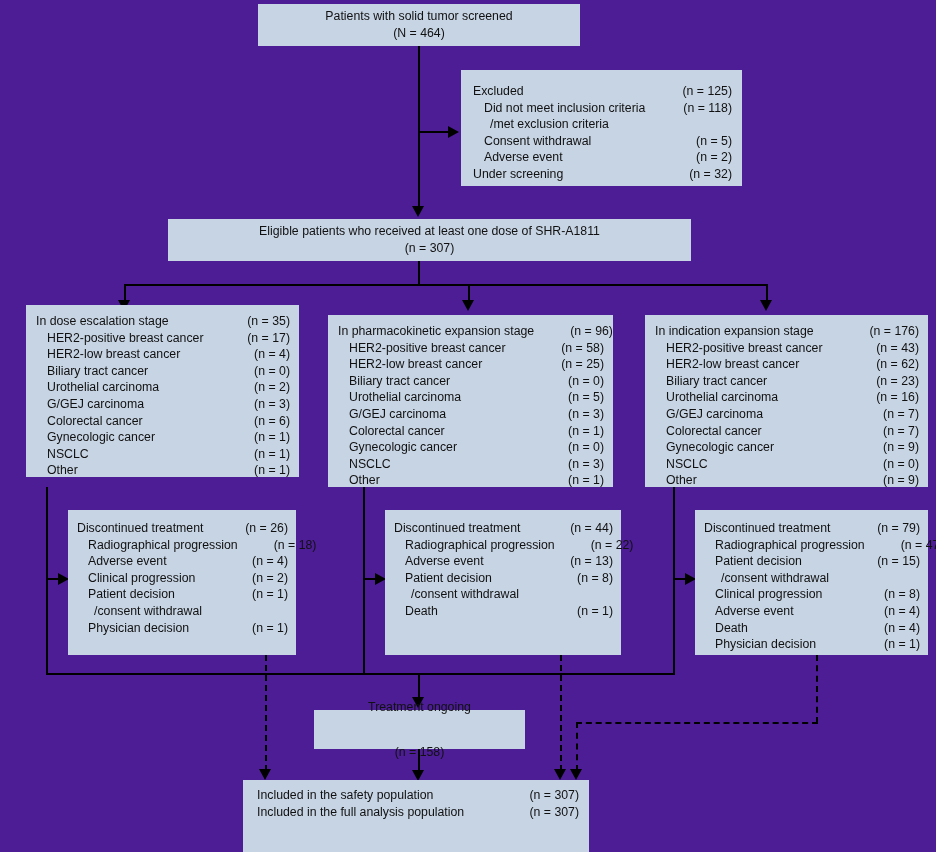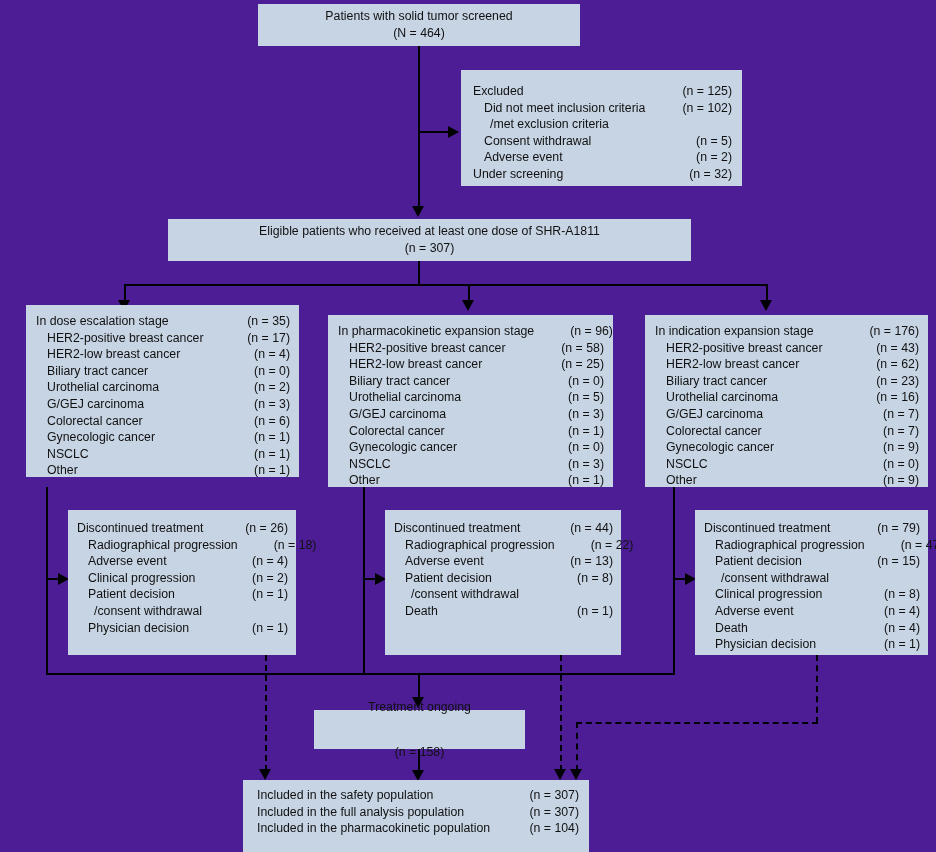--- a/index.html
+++ b/index.html
@@ -98,21 +98,21 @@
   <div class="box" style="left:461px;top:70px;width:281px;height:116px;">
     <div class="rows" style="left:12px;right:10px;top:13px;">
         <div class="row">
           <span class="lbl">Excluded</span>
           <span class="spacer"></span>
           <span class="num">(n = 125)</span>
         </div>
         <div class="row indent">
           <span class="lbl">Did not meet inclusion criteria</span>
           <span class="spacer"></span>
-          <span class="num">(n = 102)</span>
+          <span class="num">(n = 118)</span>
         </div>
         <div class="row indent2 full">
           <span class="lbl">/met exclusion criteria</span>
           <span class="spacer"></span>
         </div>
         <div class="row indent">
           <span class="lbl">Consent withdrawal</span>
           <span class="spacer"></span>
           <span class="num">(n = 5)</span>
         </div>
@@ -468,21 +468,16 @@
         <div class="row">
           <span class="lbl">Included in the safety population</span>
           <span class="spacer"></span>
           <span class="num">(n = 307)</span>
         </div>
         <div class="row">
           <span class="lbl">Included in the full analysis population</span>
           <span class="spacer"></span>
           <span class="num">(n = 307)</span>
         </div>
-        <div class="row">
-          <span class="lbl">Included in the pharmacokinetic population</span>
-          <span class="spacer"></span>
-          <span class="num">(n = 104)</span>
-        </div>
       </div>
   </div>
 
 </div>
 
 </body></html>

